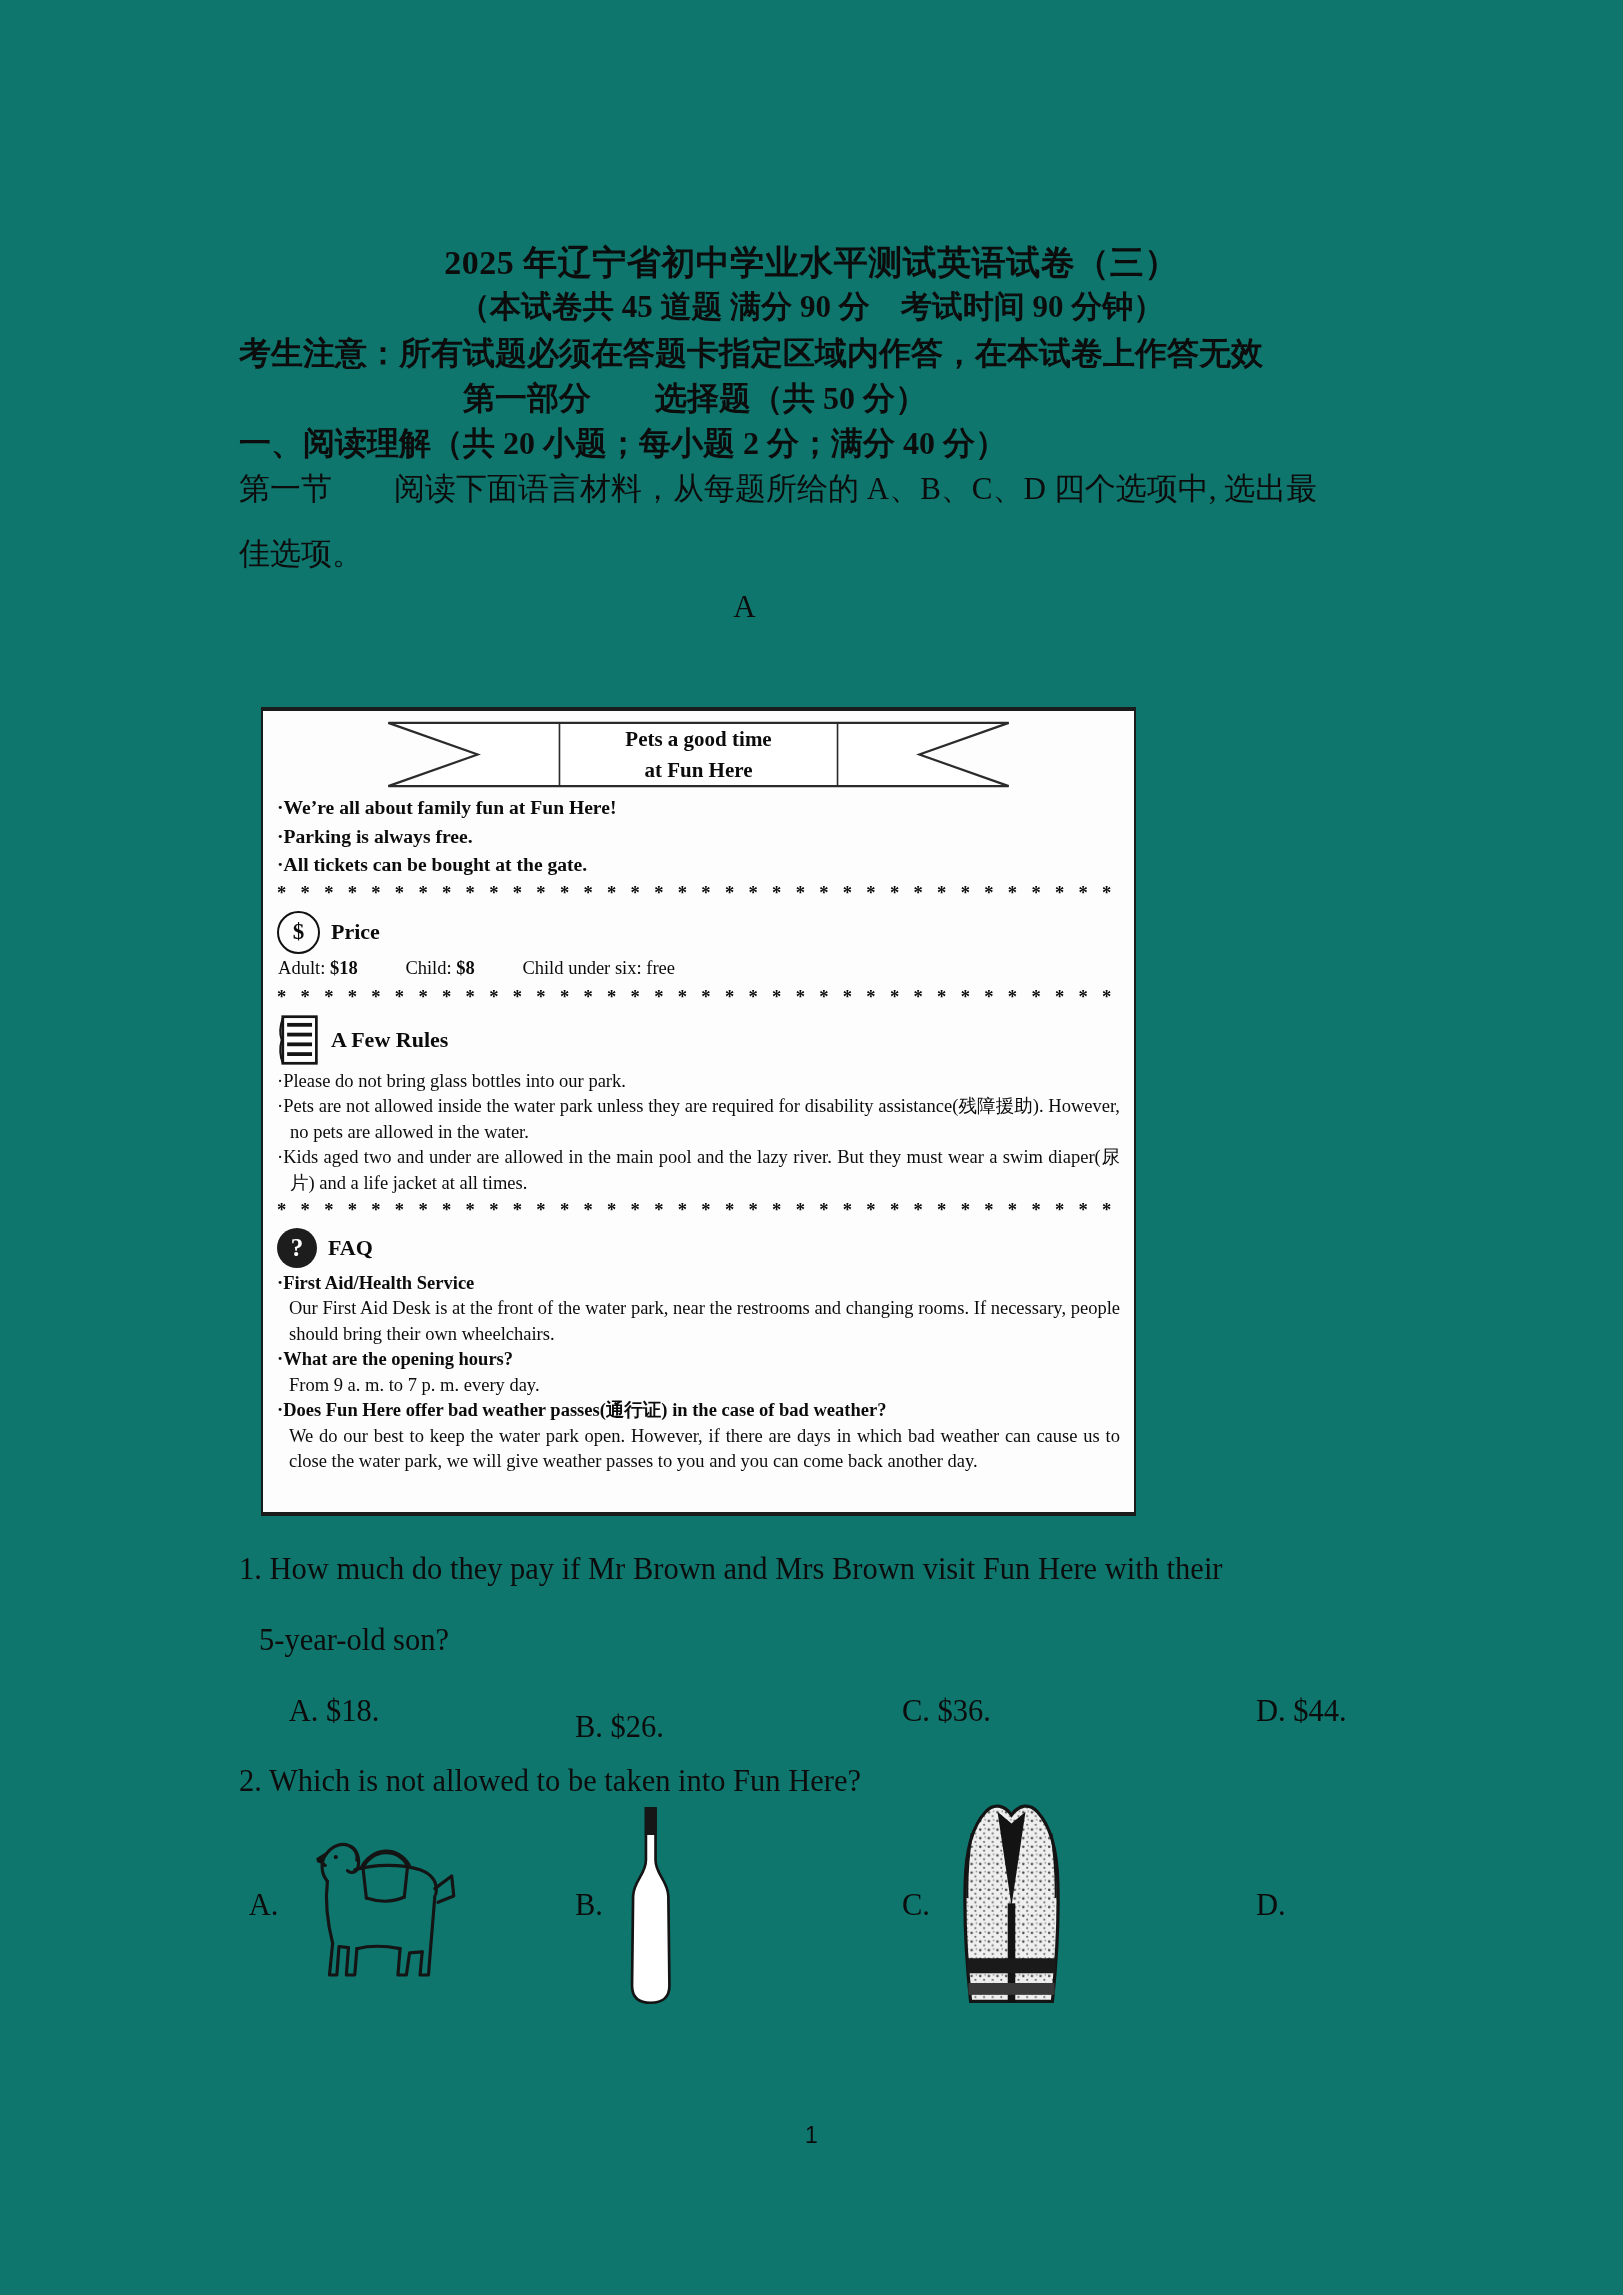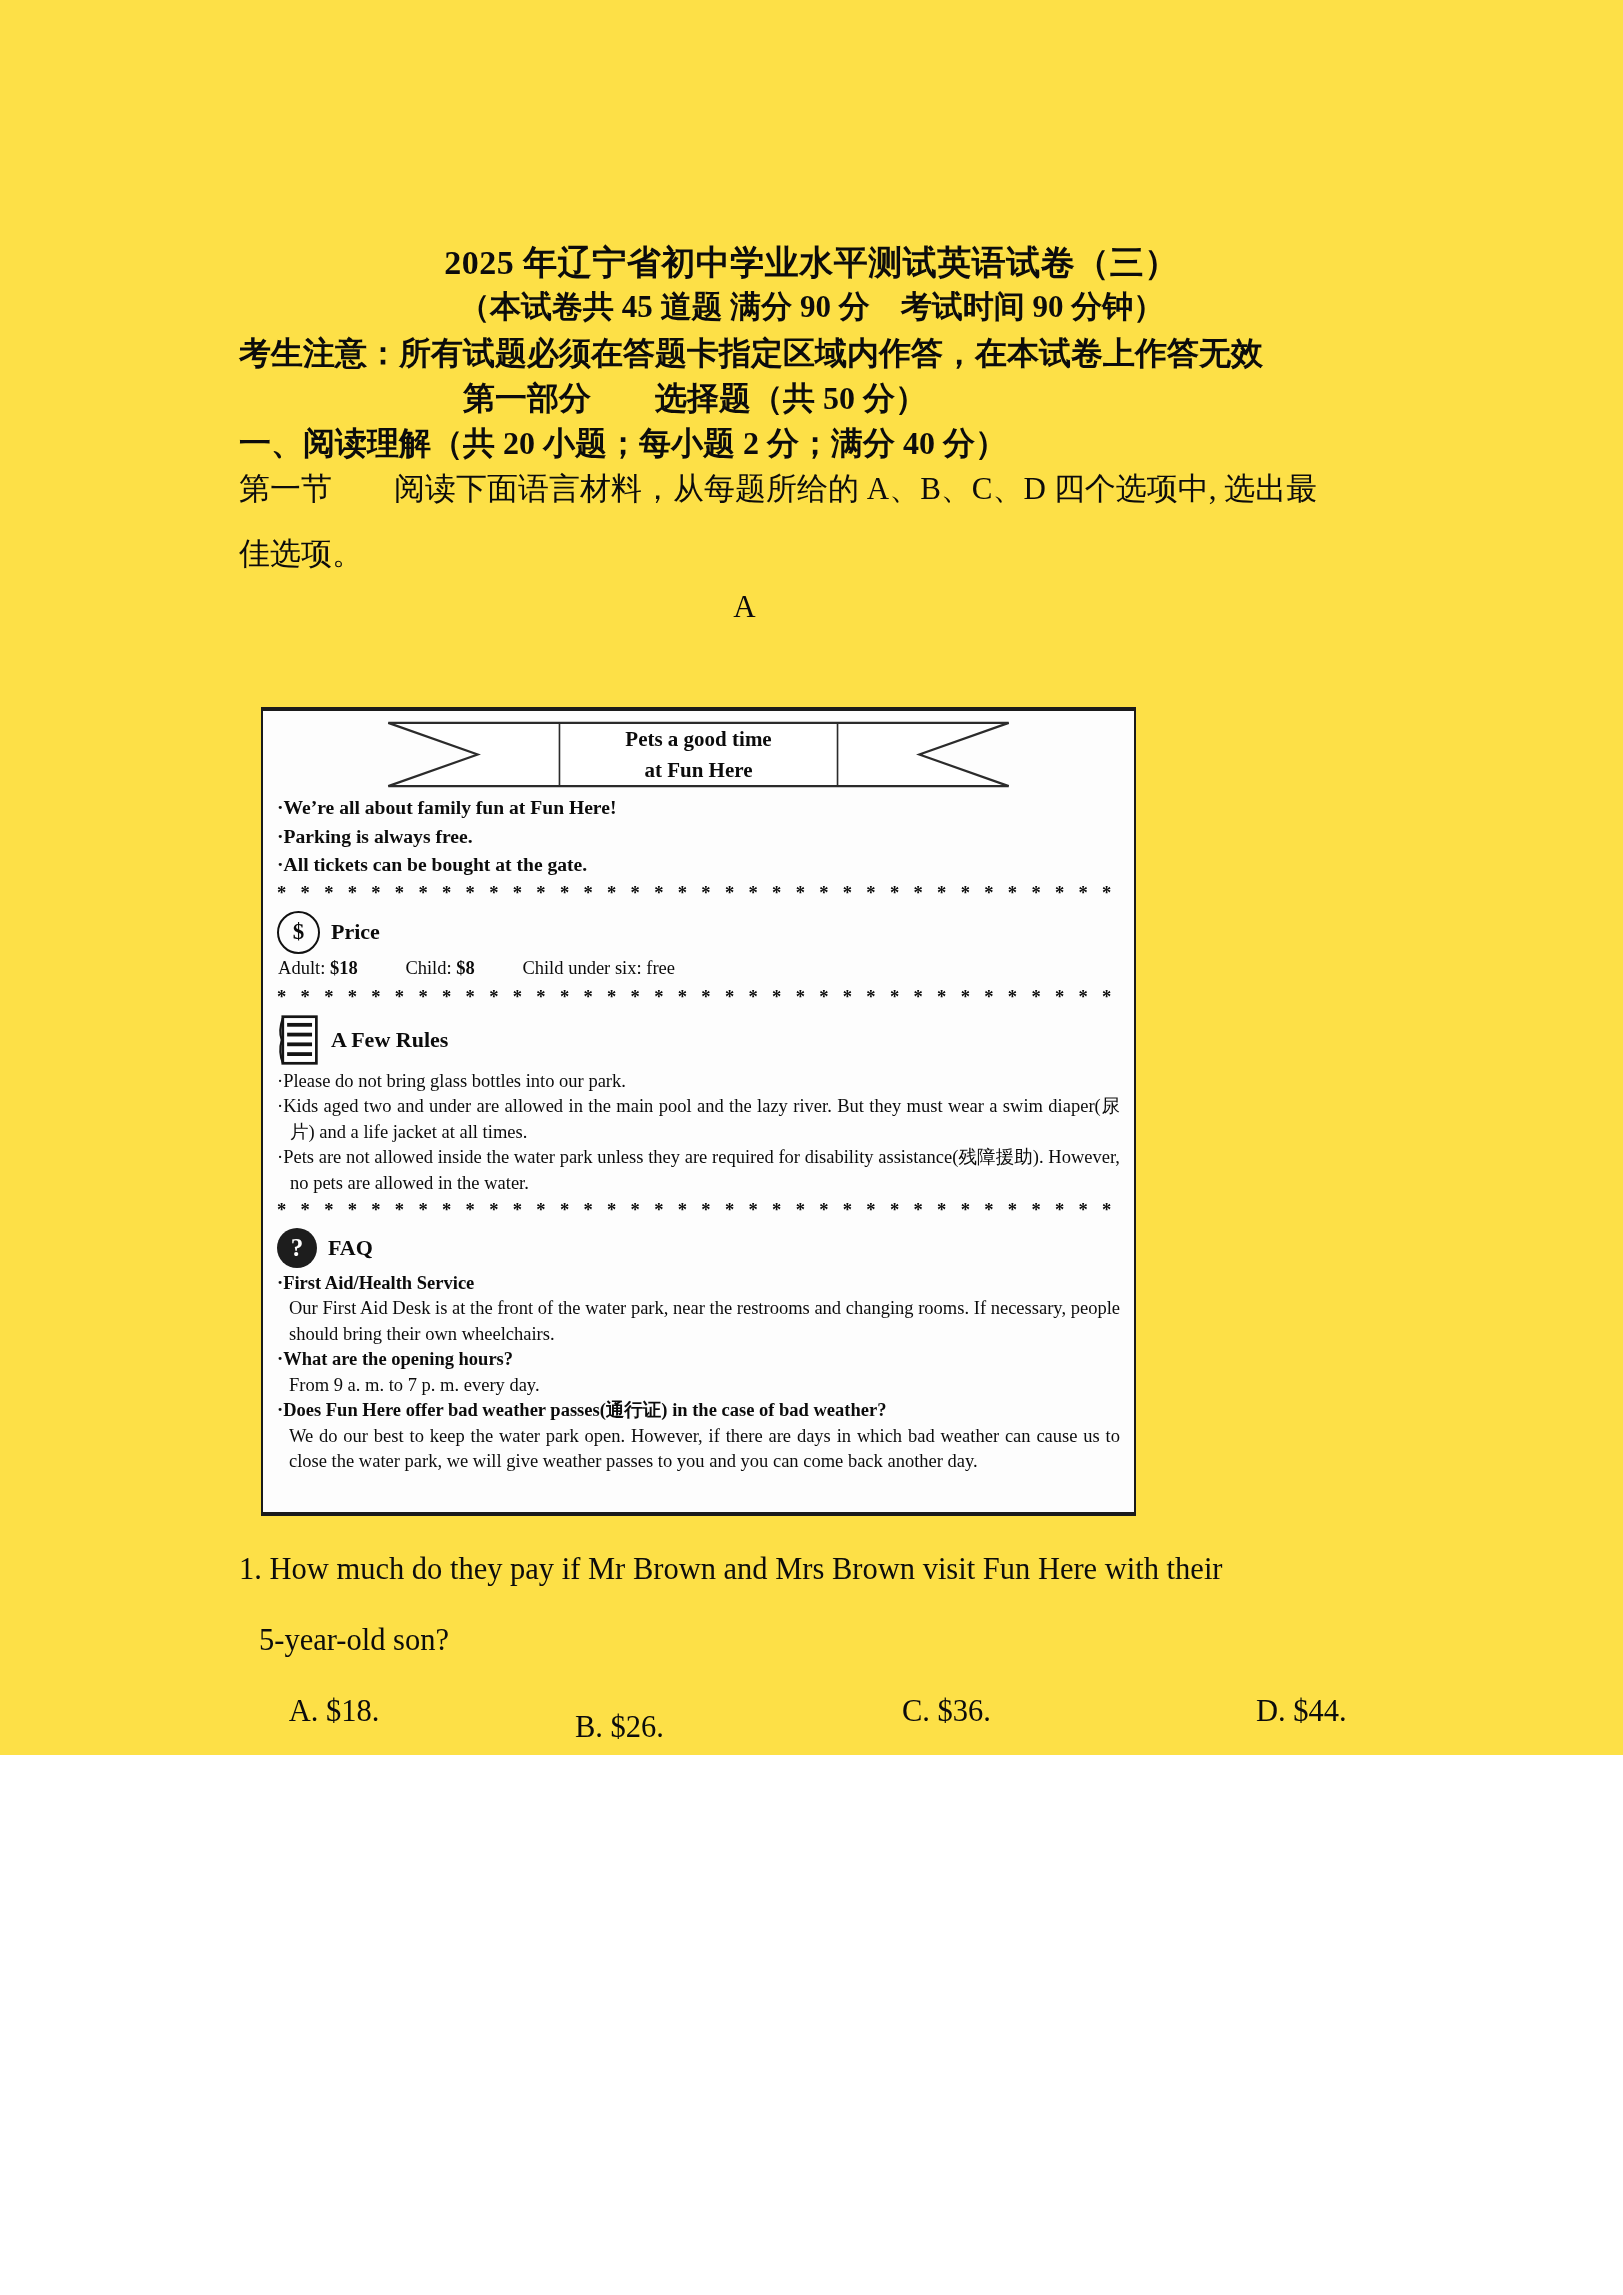--- a/index.html
+++ b/index.html
@@ -1,17 +1,17 @@
 <!DOCTYPE html>
 <html style="font-size:8.7px"><head>
 <meta charset="utf-8">
 <style>
   html,body{margin:0;padding:0;background:#ffffff;}
   .page{
-    position:relative;width:1623px;height:1755px;background:#fde047;color:#0c0c0c;
+    position:relative;width:1623px;height:2295px;background:#0f766e;color:#0c0c0c;
     font-family:"Liberation Serif","DejaVu Serif",serif;overflow:hidden;
   }
   
   .exam-title{position:absolute;top:240px;left:0;width:100%;text-align:center;
     font-size:34px;font-weight:700;letter-spacing:0.5px;}
   .exam-subtitle{position:absolute;top:286px;left:0;width:100%;text-align:center;
     font-size:31px;font-weight:700;}
   .notice{position:absolute;top:332px;left:239px;font-size:32px;font-weight:700;white-space:nowrap;}
   .part-heading{position:absolute;top:377px;left:0;width:1390px;text-align:center;
     font-size:32px;font-weight:700;}
@@ -110,22 +110,22 @@
         <rect x="10" y="5" width="62" height="86" fill="#fff" stroke="#151515" stroke-width="5"></rect>
         <line x1="18" y1="20" x2="64" y2="20" stroke="#151515" stroke-width="7"></line>
         <line x1="18" y1="38" x2="64" y2="38" stroke="#151515" stroke-width="7"></line>
         <line x1="18" y1="56" x2="64" y2="56" stroke="#151515" stroke-width="7"></line>
         <line x1="18" y1="74" x2="64" y2="74" stroke="#151515" stroke-width="7"></line>
         <path d="M10,8 Q2,30 8,48 Q2,70 10,90" fill="none" stroke="#151515" stroke-width="4"></path>
       </svg>
       <div class="flyer-h">A Few Rules</div>
     </div>
     <p class="rule">·Please do not bring glass bottles into our park.</p>
+    <p class="rule">·Pets are not allowed inside the water park unless they are required for disability assistance(残障援助). However, no pets are allowed in the water.</p>
     <p class="rule">·Kids aged two and under are allowed in the main pool and the lazy river. But they must wear a swim diaper(尿片) and a life jacket at all times.</p>
-    <p class="rule">·Pets are not allowed inside the water park unless they are required for disability assistance(残障援助). However, no pets are allowed in the water.</p>
 
     <div class="stars">* * * * * * * * * * * * * * * * * * * * * * * * * * * * * * * * * * * *</div>
 
     <div class="iconrow">
       <div class="faq-icon">?</div>
       <div class="flyer-h">FAQ</div>
     </div>
     <p class="faq-q">·First Aid/Health Service</p>
     <p class="faq-a">Our First Aid Desk is at the front of the water park, near the restrooms and changing rooms. If necessary, people should bring their own wheelchairs.</p>
     <p class="faq-q">·What are the opening hours?</p>

